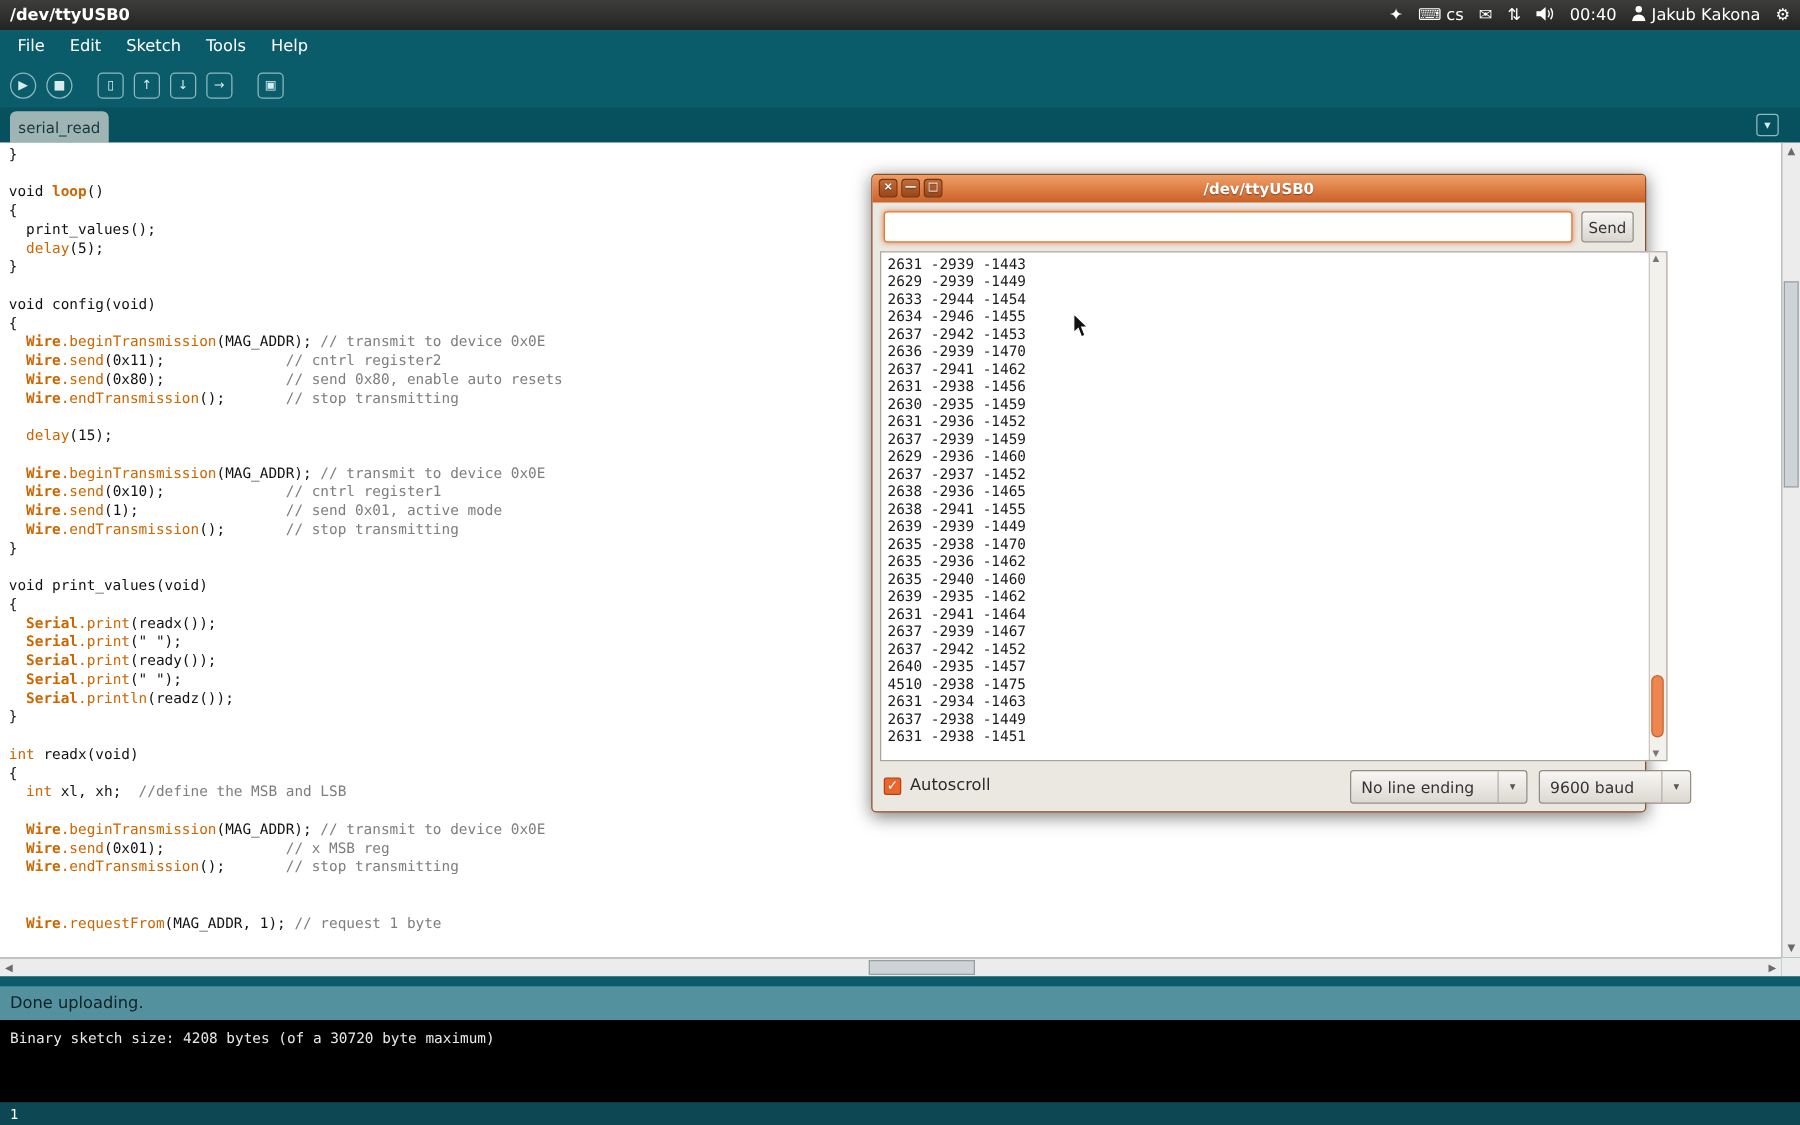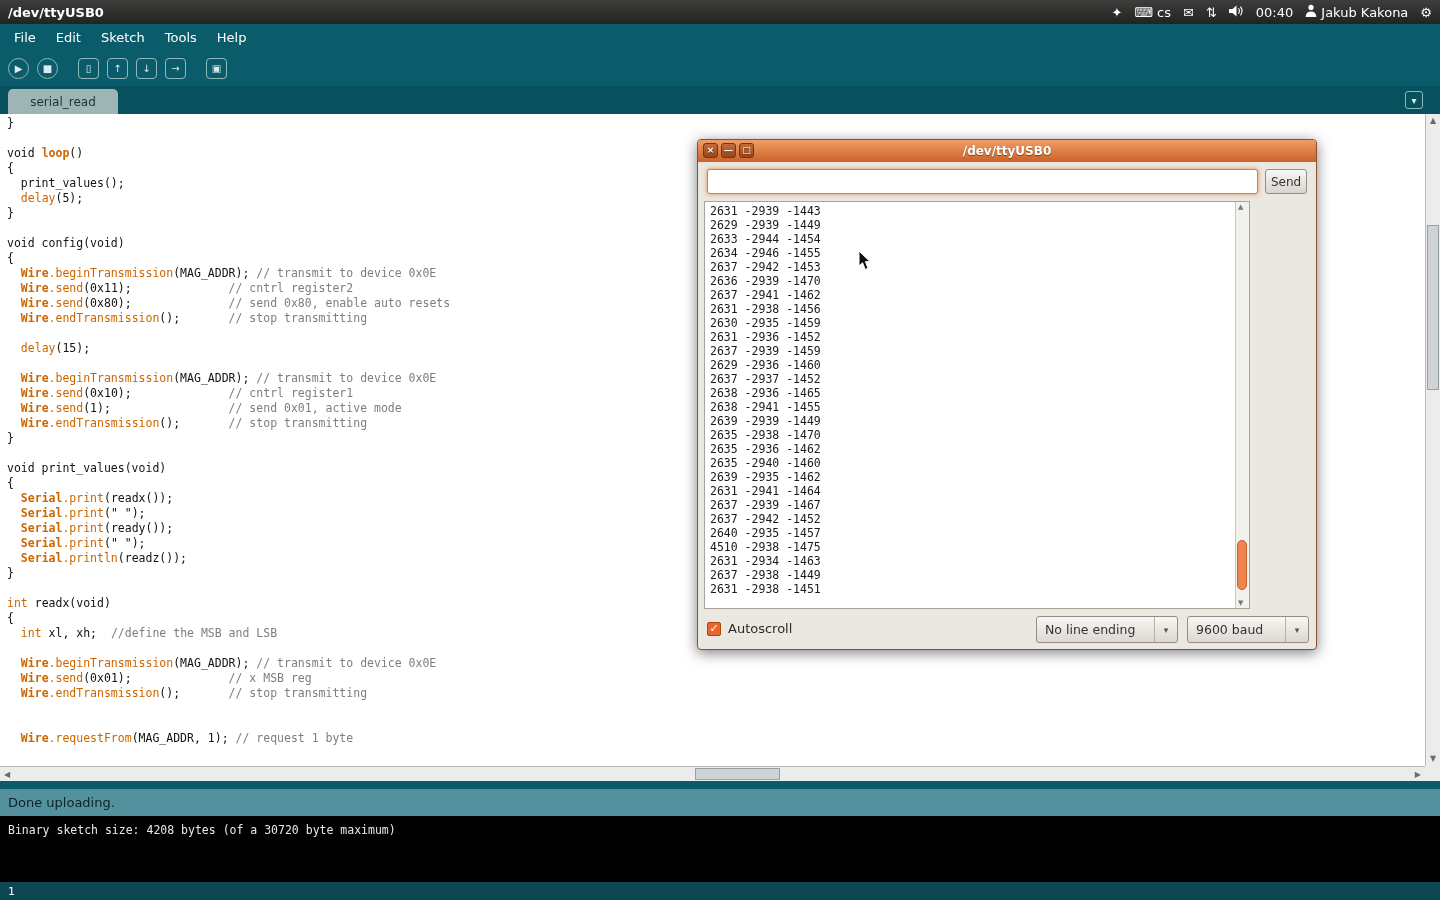--- a/index.html
+++ b/index.html
@@ -22,21 +22,21 @@
   .menu-item{color:#ffffff;font-size:13px;padding:4px 10px;}
   .toolbar{position:absolute;top:51px;left:0;right:0;height:35px;background:#0b5c6b;
            display:flex;align-items:center;padding:0 8px;gap:8px;}
   .tb-btn{width:21px;height:21px;border:1px solid #8fb9bf;background:#0b5c6b;color:#d8ecee;
           display:flex;align-items:center;justify-content:center;font-size:10px;
           border-radius:4px;box-sizing:border-box;}
   .tb-btn.round{border-radius:50%;}
   .tb-btn.gap{margin-left:12px;}
 
   .tabbar{position:absolute;top:86px;left:0;right:0;height:28px;background:#07505e;}
-  .tab{position:absolute;left:8px;bottom:0;height:25px;width:110px;background:#9fb5b4;
+  .tab{position:absolute;left:8px;bottom:0;height:25px;width:79px;background:#9fb5b4;
        color:#16363b;font-size:12px;display:flex;align-items:center;justify-content:center;
        border-radius:5px 5px 0 0;}
   .tab-menu-btn{position:absolute;right:17px;top:5px;width:18px;height:18px;
        border:1px solid #8fb9bf;border-radius:3px;color:#d8ecee;font-size:10px;
        display:flex;align-items:center;justify-content:center;box-sizing:border-box;}
 
   
   .editor{position:absolute;top:114px;left:0;width:1425px;height:652px;background:#fff;overflow:hidden;}
   .code{padding:2px 0 0 7px;font-family:"DejaVu Sans Mono","Liberation Mono",monospace;
         font-size:11.5px;line-height:15px;}
@@ -79,38 +79,38 @@
   .sm-winbtn{width:15px;height:15px;background:linear-gradient(#c06d3b,#98471a);
            border:1px solid #76350f;border-radius:3px;color:#fff;font-size:9px;
            line-height:13px;text-align:center;box-sizing:border-box;}
   .sm-input{position:absolute;left:9px;top:29px;width:551px;height:25px;border:1px solid #dd7a3c;
            border-radius:3px;background:#fff;box-shadow:0 0 4px rgba(226,120,55,.85);
            box-sizing:border-box;font-size:12px;padding:0 5px;outline:none;
            font-family:"DejaVu Sans","Liberation Sans",sans-serif;}
   .sm-send{position:absolute;right:9px;top:29px;width:42px;height:25px;
            background:linear-gradient(#f8f7f5,#d9d5ce);border:1px solid #948d82;border-radius:3px;
            font-size:12px;color:#333;display:flex;align-items:center;justify-content:center;box-sizing:border-box;}
-  .sm-output{position:absolute;top:61px;left:6px;width:546px;height:408px;background:#fff;
+  .sm-output{position:absolute;top:61px;left:6px;width:630px;height:408px;background:#fff;
            border:1px solid #a9a399;box-sizing:border-box;overflow:hidden;}
   .sm-lines{padding:2px 0 0 5px;font-family:"DejaVu Sans Mono","Liberation Mono",monospace;
            font-size:11.5px;line-height:14px;color:#1a1a1a;}
   .sm-line{white-space:pre;}
   .sm-scroll{position:absolute;right:0;top:0;bottom:0;width:13px;background:#f3f1ed;border-left:1px solid #ccc7bf;}
   .sm-scroll .up{position:absolute;top:1px;left:2px;font-size:7px;color:#777;}
   .sm-scroll .down{position:absolute;bottom:1px;left:2px;font-size:7px;color:#777;}
   .sm-thumb{position:absolute;left:1px;width:10px;top:338px;height:50px;background:#ef8550;
            border:1px solid #c4622e;border-radius:5px;box-sizing:border-box;}
   .sm-controls{position:absolute;left:9px;right:9px;top:476px;height:27px;}
   .sm-check{position:absolute;left:0;top:6px;width:14px;height:14px;background:#e9672e;
            border:1px solid #b04312;border-radius:2px;color:#fff;font-size:11px;line-height:12px;
            text-align:center;box-sizing:border-box;}
   .sm-autoscroll{position:absolute;left:21px;top:5px;font-size:13px;color:#2b2b2b;}
   .dropdown{position:absolute;top:0;height:27px;background:linear-gradient(#f8f7f5,#dcd8d1);
            border:1px solid #948d82;border-radius:3px;display:flex;align-items:center;
-           box-sizing:border-box;font-size:12.5px;color:#333;}
+           box-sizing:border-box;font-size:12.5px;color:#333;margin-left:44px;}
   .dd-label{flex:1;padding:0 8px;white-space:nowrap;}
   .dd-btn{width:22px;border-left:1px solid #b6b0a6;height:100%;display:flex;align-items:center;
            justify-content:center;font-size:9px;color:#555;}
   .dd-line-ending{left:329px;width:142px;}
   .dd-baud{left:480px;width:122px;}
 
   .cursor{position:absolute;left:858px;top:250px;}
 </style>
 </head>
 <body>

